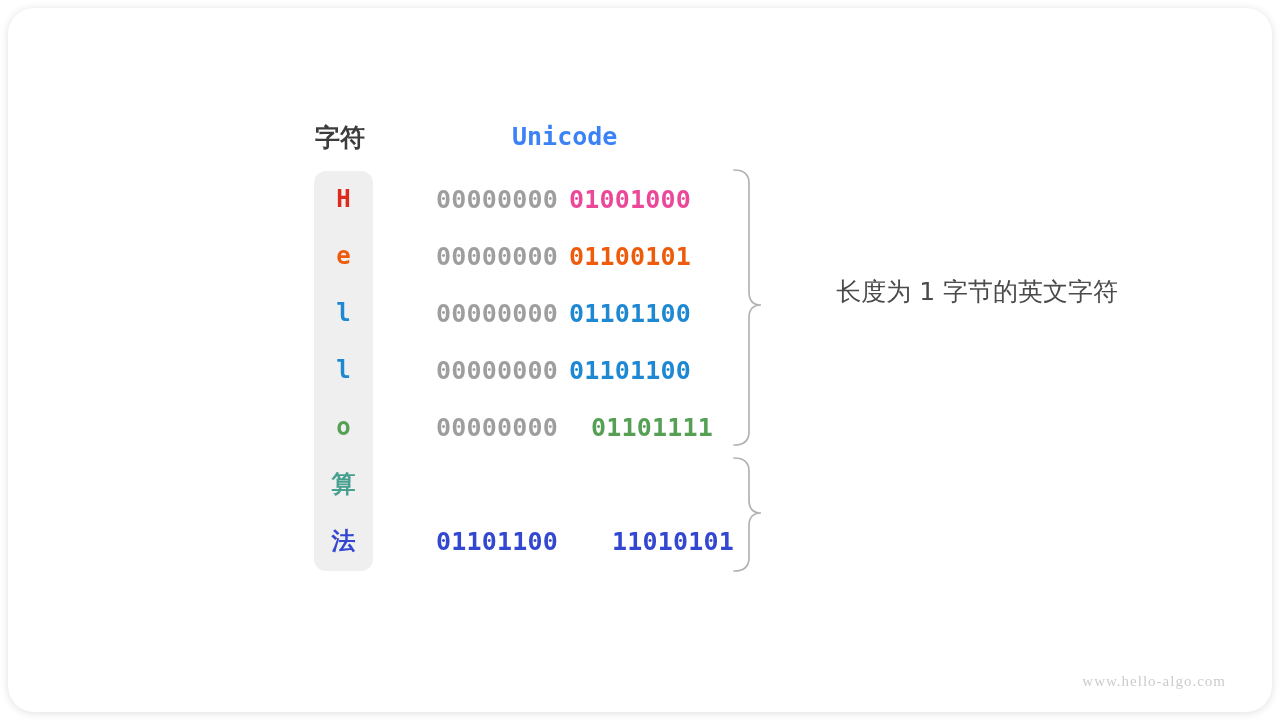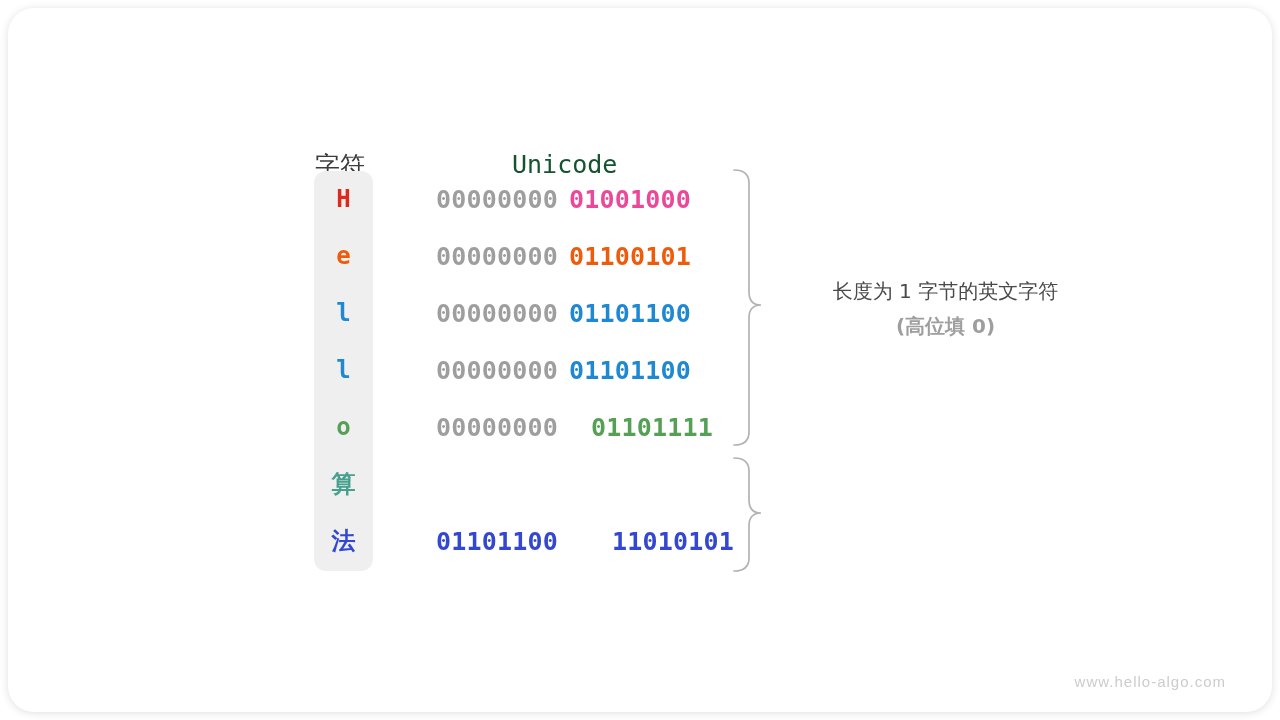--- a/index.html
+++ b/index.html
@@ -9,25 +9,24 @@
   .card {
     position: absolute;
     left: 8px; top: 8px; right: 8px; bottom: 8px;
     background: #ffffff;
     border-radius: 26px;
     box-shadow: 0 1px 8px rgba(0,0,0,0.13);
   }
 
   .hdr {
     position: absolute;
-    font-weight: normal;
+    font-weight: bold;
     font-size: 25px;
     line-height: 28px;
     white-space: nowrap;
-    margin-top: 28px;
   }
   .hdr-char { left: 307px; top: 116px; }
   .hdr-unicode { left: 504px; top: 115px; font-family: "DejaVu Sans Mono", "Liberation Mono", monospace; }
 
   .char-col-bg {
     position: absolute;
     left: 306px; top: 163px;
     width: 59px; height: 400px;
     border-radius: 12px;
   }
@@ -56,45 +55,45 @@
     letter-spacing: 0.2px;
     white-space: nowrap;
   }
 
   .braces-svg { position: absolute; left: 710px; top: 150px; }
 
   .label-group {
     position: absolute;
     left: 765px;
     width: 345px;
-    text-align: center;
-    font-size: 20px;
+    text-align: right;
+    font-size: 25px;
     line-height: 35px;
     white-space: nowrap;
   }
   .label-group-1 { top: 266px; }
   .label-group-2 { top: 486px; }
   .label-secondary { font-weight: bold; }
 
   .watermark {
     position: absolute;
     right: 46px; bottom: 22px;
-    font-family: Liberation Sans, sans-serif;
+    font-family: Liberation Serif, serif;
     font-size: 15px;
     letter-spacing: 1px;
   }
 </style>
 </head>
 <body>
 
 <div class="card">
 
   <div class="hdr hdr-char" style="color: rgb(60, 60, 60);">字符</div>
 
-  <div class="hdr hdr-unicode" style="color: #14532d;">Unicode</div>
+  <div class="hdr hdr-unicode" style="color: #3b82f6;">Unicode</div>
 
   <div class="char-col-bg" style="background: rgb(239, 239, 239);"></div>
 
   <div id="rows">
       <div class="row" style="top: 163px;">
         <div class="char-cell" style="color: rgb(220, 43, 30);">H</div>
         <div class="bin-cell">
           <span style="color: rgb(158, 158, 158);">00000000</span>
           <span style="color: #ec4899;">01001000</span>
         </div>
@@ -139,19 +138,18 @@
       </div>
     </div>
 
   <svg class="braces-svg" width="60" height="430" viewBox="0 0 60 430">
     <path d="M16,12 Q31,12 31,25 L31,134 Q31,147 43,147 Q31,147 31,160 L31,274 Q31,287 16,287" fill="none" stroke="#b3b3b3" stroke-width="1.7" stroke-linecap="round"></path>
     <path d="M16,300 Q31,300 31,313 L31,342 Q31,355 43,355 Q31,355 31,368 L31,400 Q31,413 16,413" fill="none" stroke="#b3b3b3" stroke-width="1.7" stroke-linecap="round"></path>
   </svg>
 
   <div class="label-group label-group-1">
     <div class="label-primary" style="color: rgb(74, 74, 74);">长度为 1 字节的英文字符</div>
-    <div class="label-secondary" style="color: rgb(158, 158, 158);">(高位填 0)</div>
   </div>
 
 
   <div class="watermark" style="color: rgb(204, 204, 204);">www.hello-algo.com</div>
 
 </div>
 
 </body></html>

